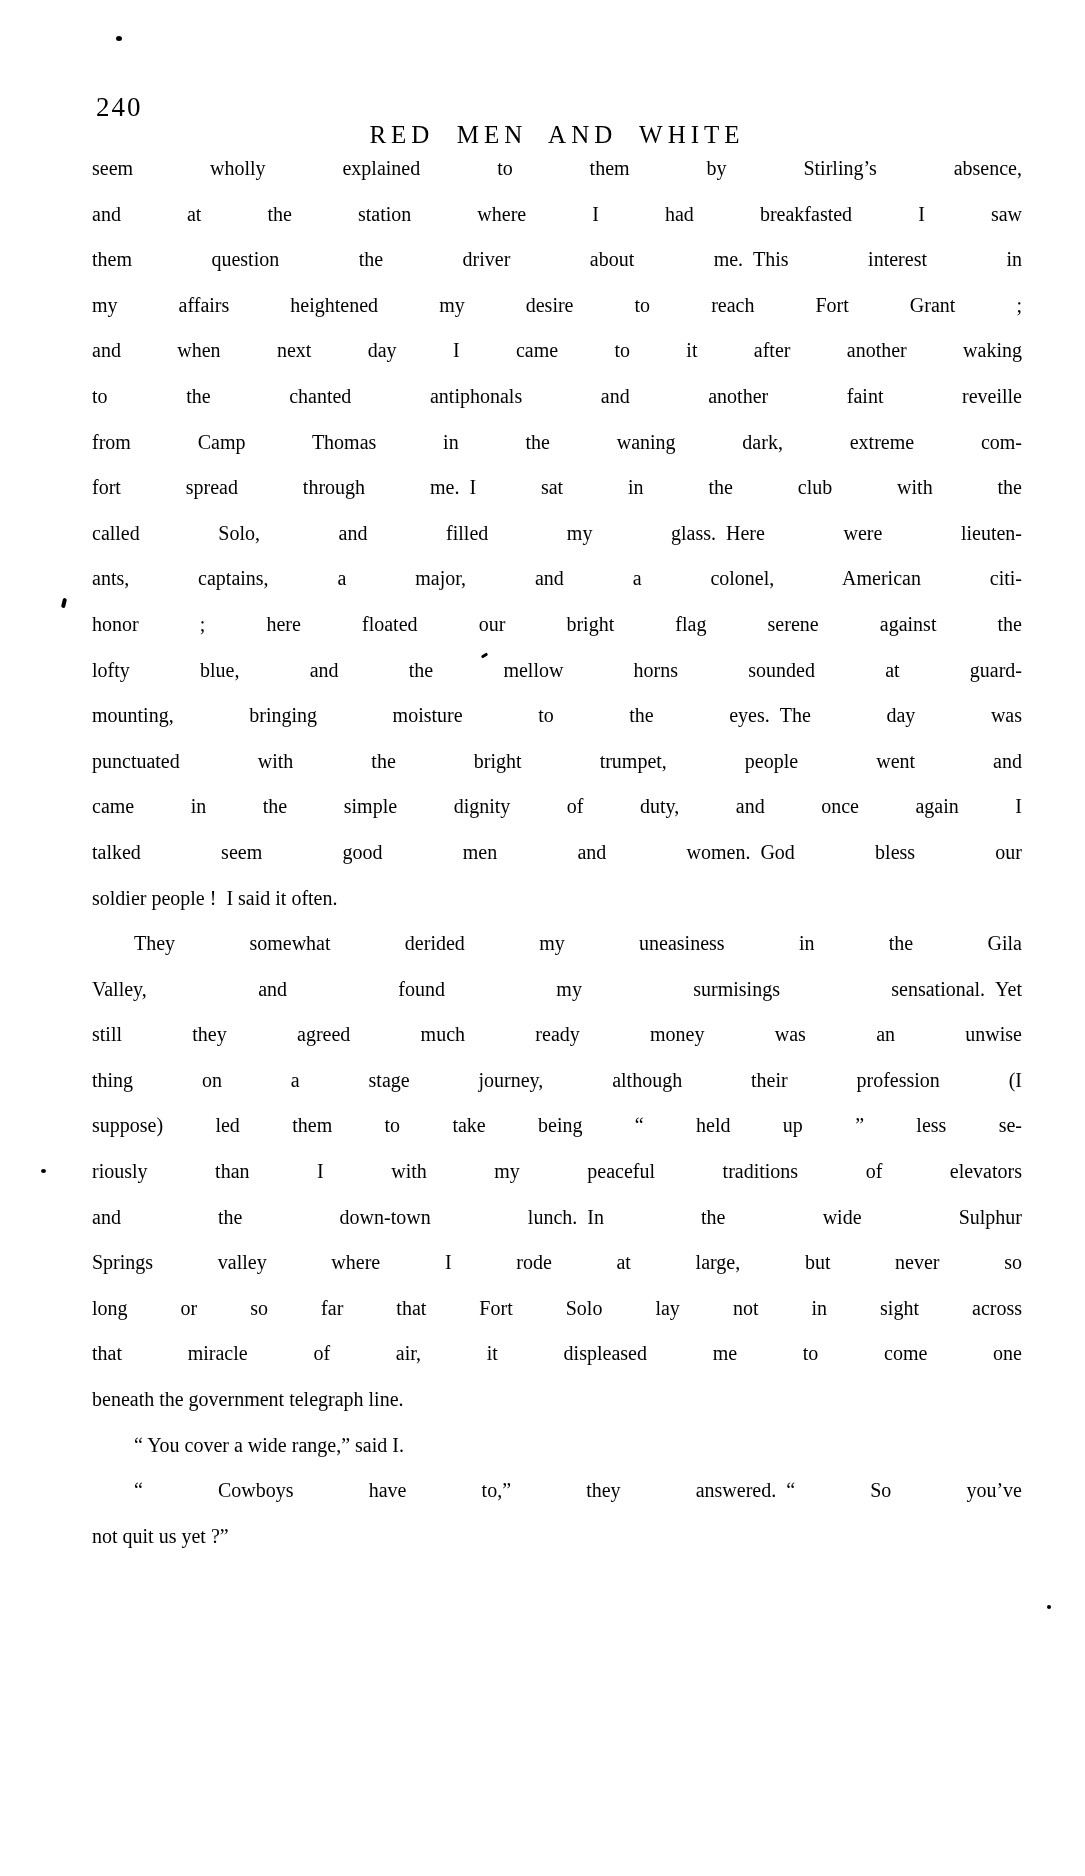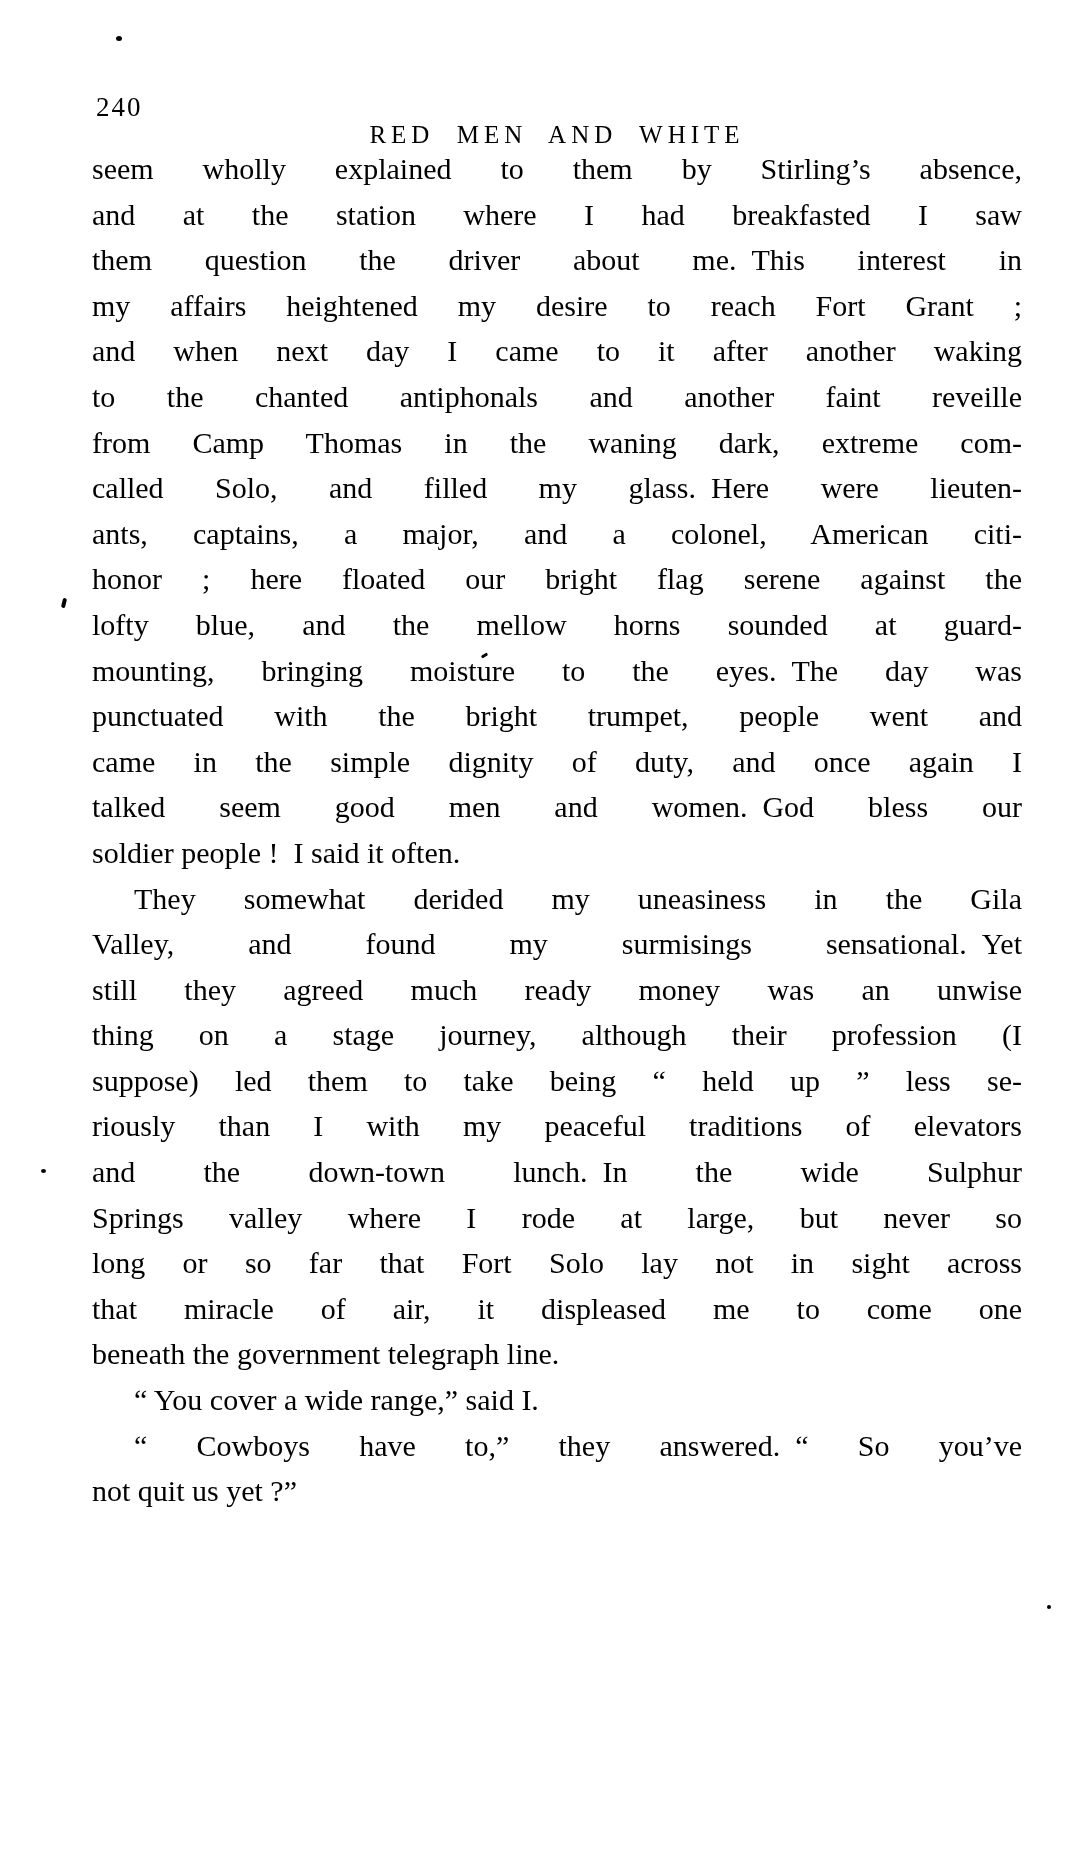--- a/index.html
+++ b/index.html
@@ -35,21 +35,21 @@
   }
   .textblock {
     position: absolute;
     left: 92px;
     top: 146px;
     width: 930px;
   }
   .line {
     height: 45.6px;
     line-height: 45.6px;
-    font-size: 30px;
+    font-size: 20px;
     text-align: justify;
     text-align-last: justify;
     overflow: hidden;
   }
   .line.end { text-align-last: left; }
   .line.indent { text-indent: 42px; }
   .speck {
     position: absolute;
     background: #000000;
   }
@@ -65,20 +65,21 @@
   <div class="running-title">RED MEN AND WHITE</div>
 
   <div class="textblock">
       <div class="line">seem wholly explained to them by Stirling’s absence,</div>
       <div class="line">and at the station where I had breakfasted I saw</div>
       <div class="line">them question the driver about me. This interest in</div>
       <div class="line">my affairs heightened my desire to reach Fort Grant ;</div>
       <div class="line">and when next day I came to it after another waking</div>
       <div class="line">to the chanted antiphonals and another faint reveille</div>
       <div class="line">from Camp Thomas in the waning dark, extreme com-</div>
+      <div class="line">fort spread through me. I sat in the club with the</div>
       <div class="line">called Solo, and filled my glass. Here were lieuten-</div>
       <div class="line">ants, captains, a major, and a colonel, American citi-</div>
       <div class="line">honor ; here floated our bright flag serene against the</div>
       <div class="line">lofty blue, and the mellow horns sounded at guard-</div>
       <div class="line">mounting, bringing moisture to the eyes. The day was</div>
       <div class="line">punctuated with the bright trumpet, people went and</div>
       <div class="line">came in the simple dignity of duty, and once again I</div>
       <div class="line">talked seem good men and women. God bless our</div>
       <div class="line end">soldier people ! I said it often.</div>
       <div class="line indent">They somewhat derided my uneasiness in the Gila</div>

